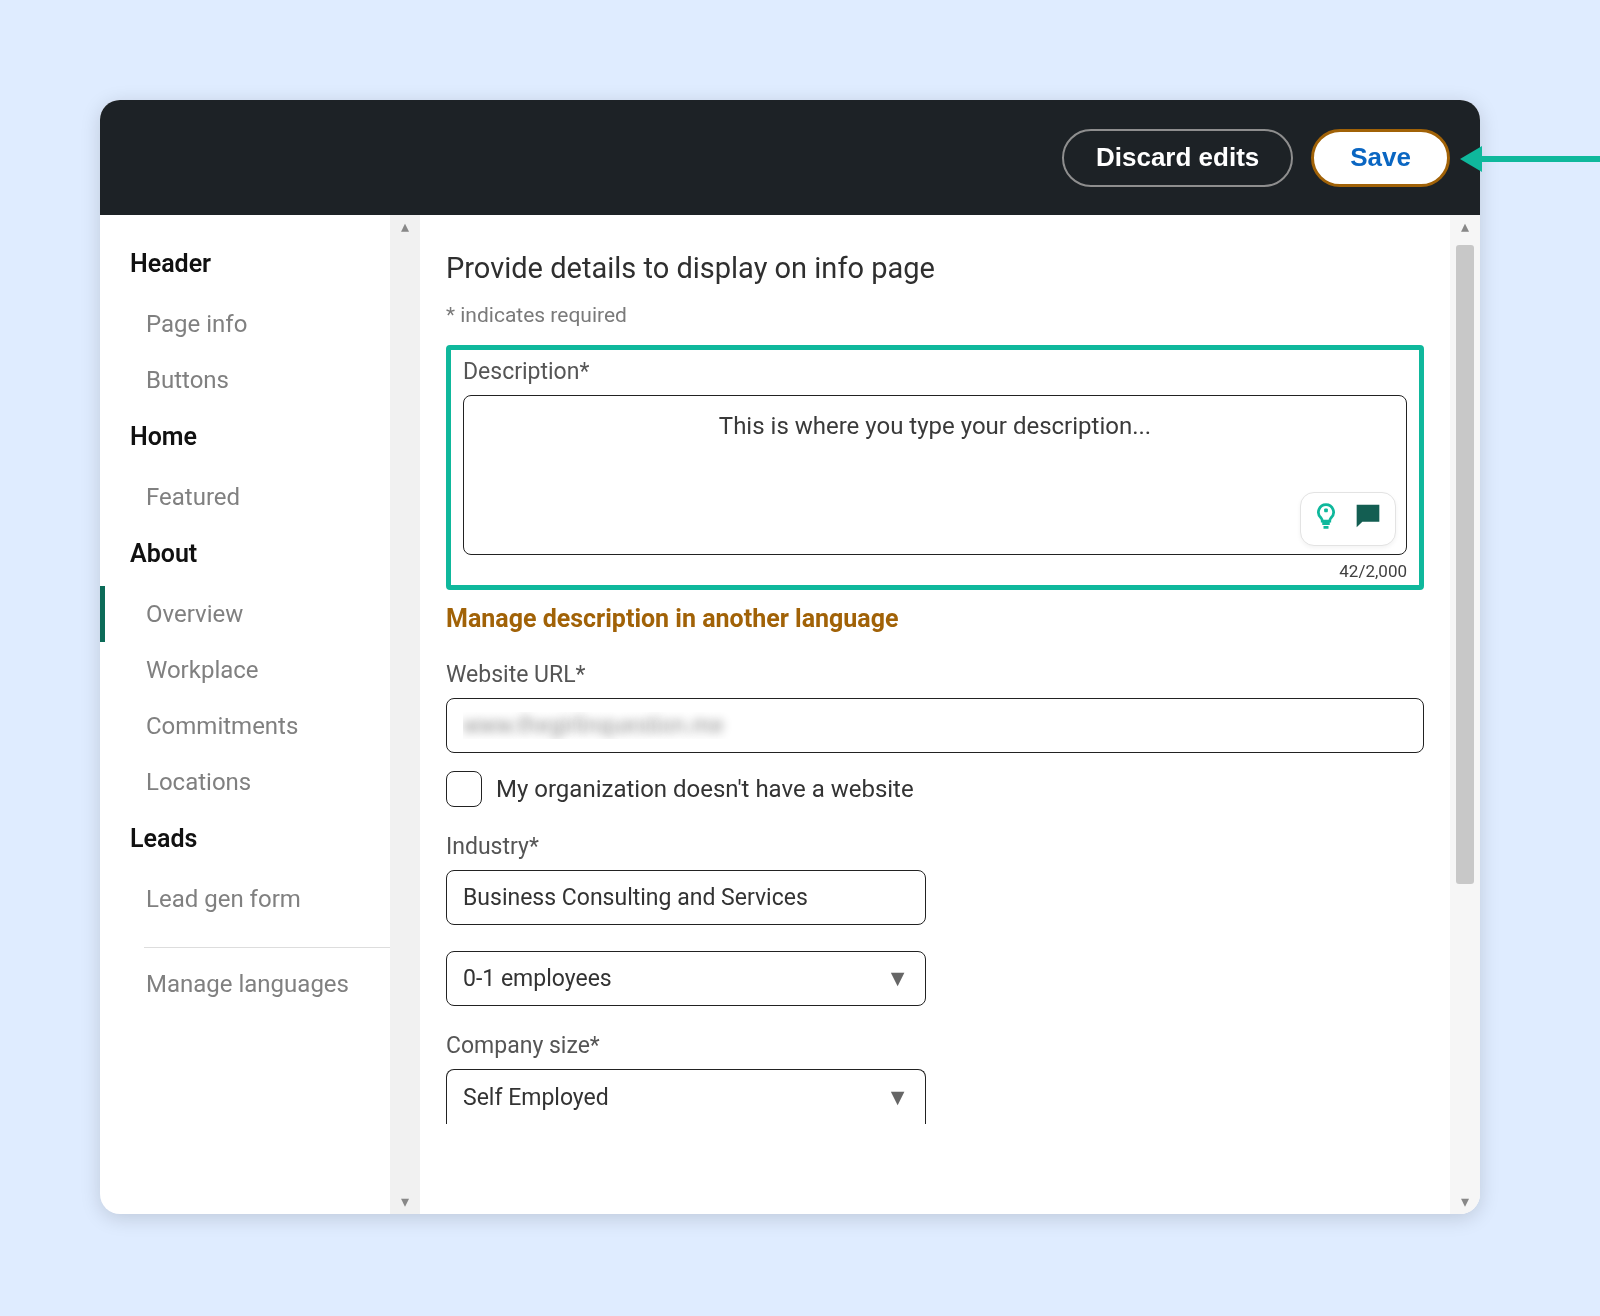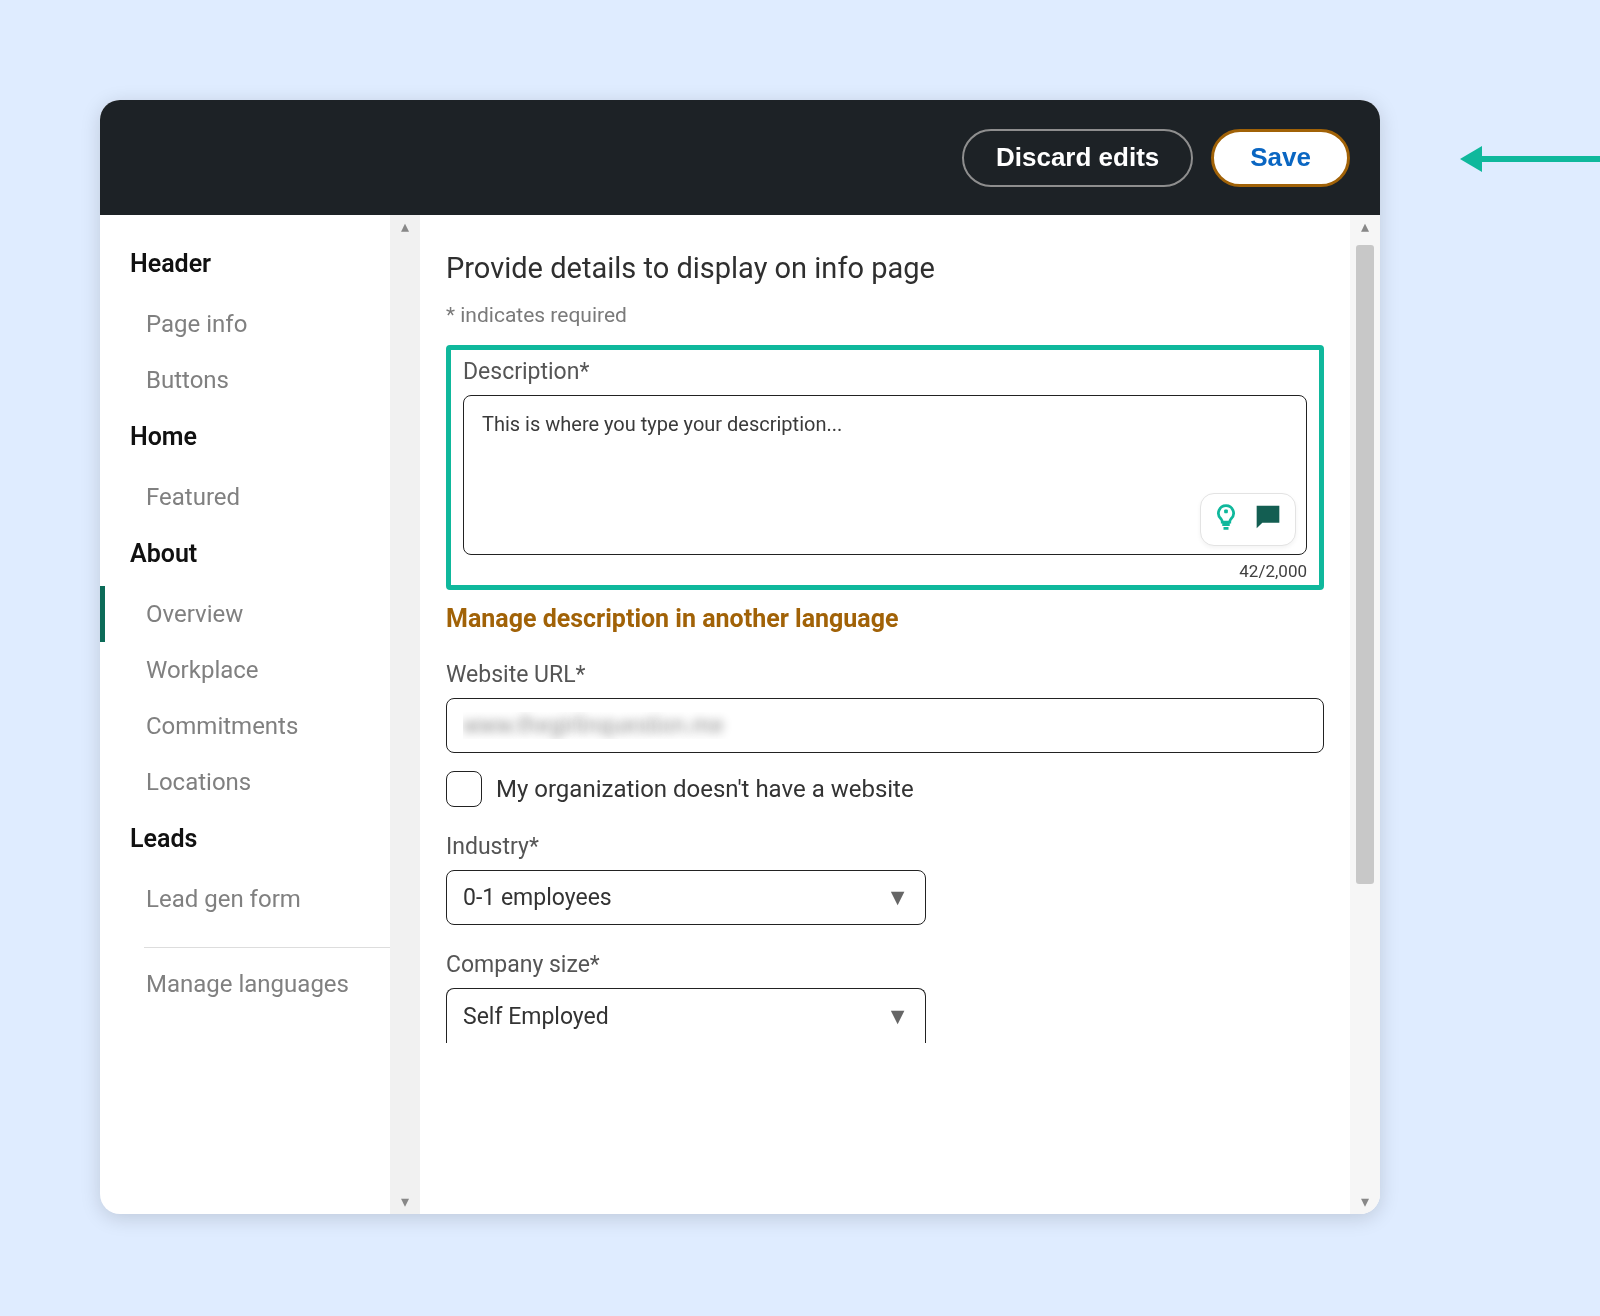--- a/index.html
+++ b/index.html
@@ -7,21 +7,21 @@
     background: #dfecff;
     font-family: -apple-system, BlinkMacSystemFont, "Segoe UI", Roboto, Helvetica, Arial, sans-serif;
     width: 1600px;
     height: 1316px;
     position: relative;
   }
   .window {
     position: absolute;
     left: 100px;
     top: 100px;
-    width: 1280px;
+    width: 1380px;
     height: 1114px;
     background: #fff;
     border-radius: 20px;
     overflow: hidden;
     box-shadow: 0 4px 20px rgba(0,0,0,0.15);
   }
   .titlebar {
     height: 115px;
     background: #1d2226;
     display: flex;
@@ -119,23 +119,24 @@
     border-radius: 4px;
     padding: 8px 12px 4px 12px;
     margin-bottom: 14px;
   }
   .field-label { font-size: 23px; color: #555; margin-bottom: 10px; }
   .description-box {
     border: 1.5px solid #222;
     border-radius: 8px;
     min-height: 160px;
     padding: 16px 18px;
-    font-size: 20px;
+    font-size: 24px;
     color: #3a3a3a;
     position: relative;
+    text-align: center;
   }
   .desc-tools {
     position: absolute;
     right: 10px;
     bottom: 8px;
     background: #fff;
     border: 1px solid #e3e3e3;
     border-radius: 14px;
     padding: 6px 10px;
     display: flex;
@@ -275,20 +276,23 @@
 
       <div class="field-label">Website URL*</div>
       <input class="text-input blurred" value="www.thegirlinquestion.me" style="">
 
       <div class="checkbox-row">
         <div class="checkbox"></div>
         <span class="checkbox-label">My organization doesn't have a website</span>
       </div>
 
       <div class="field-label">Industry*</div>
+      <div class="select-box" style="width:480px">
+        <span>Business Consulting and Services</span>
+      </div>
 
       <div class="select-box">
         <span>0-1 employees</span>
         <span class="caret">▼</span>
       </div>
 
       <div class="field-label">Company size*</div>
       <div class="select-box last">
         <span>Self Employed</span>
         <span class="caret">▼</span>

